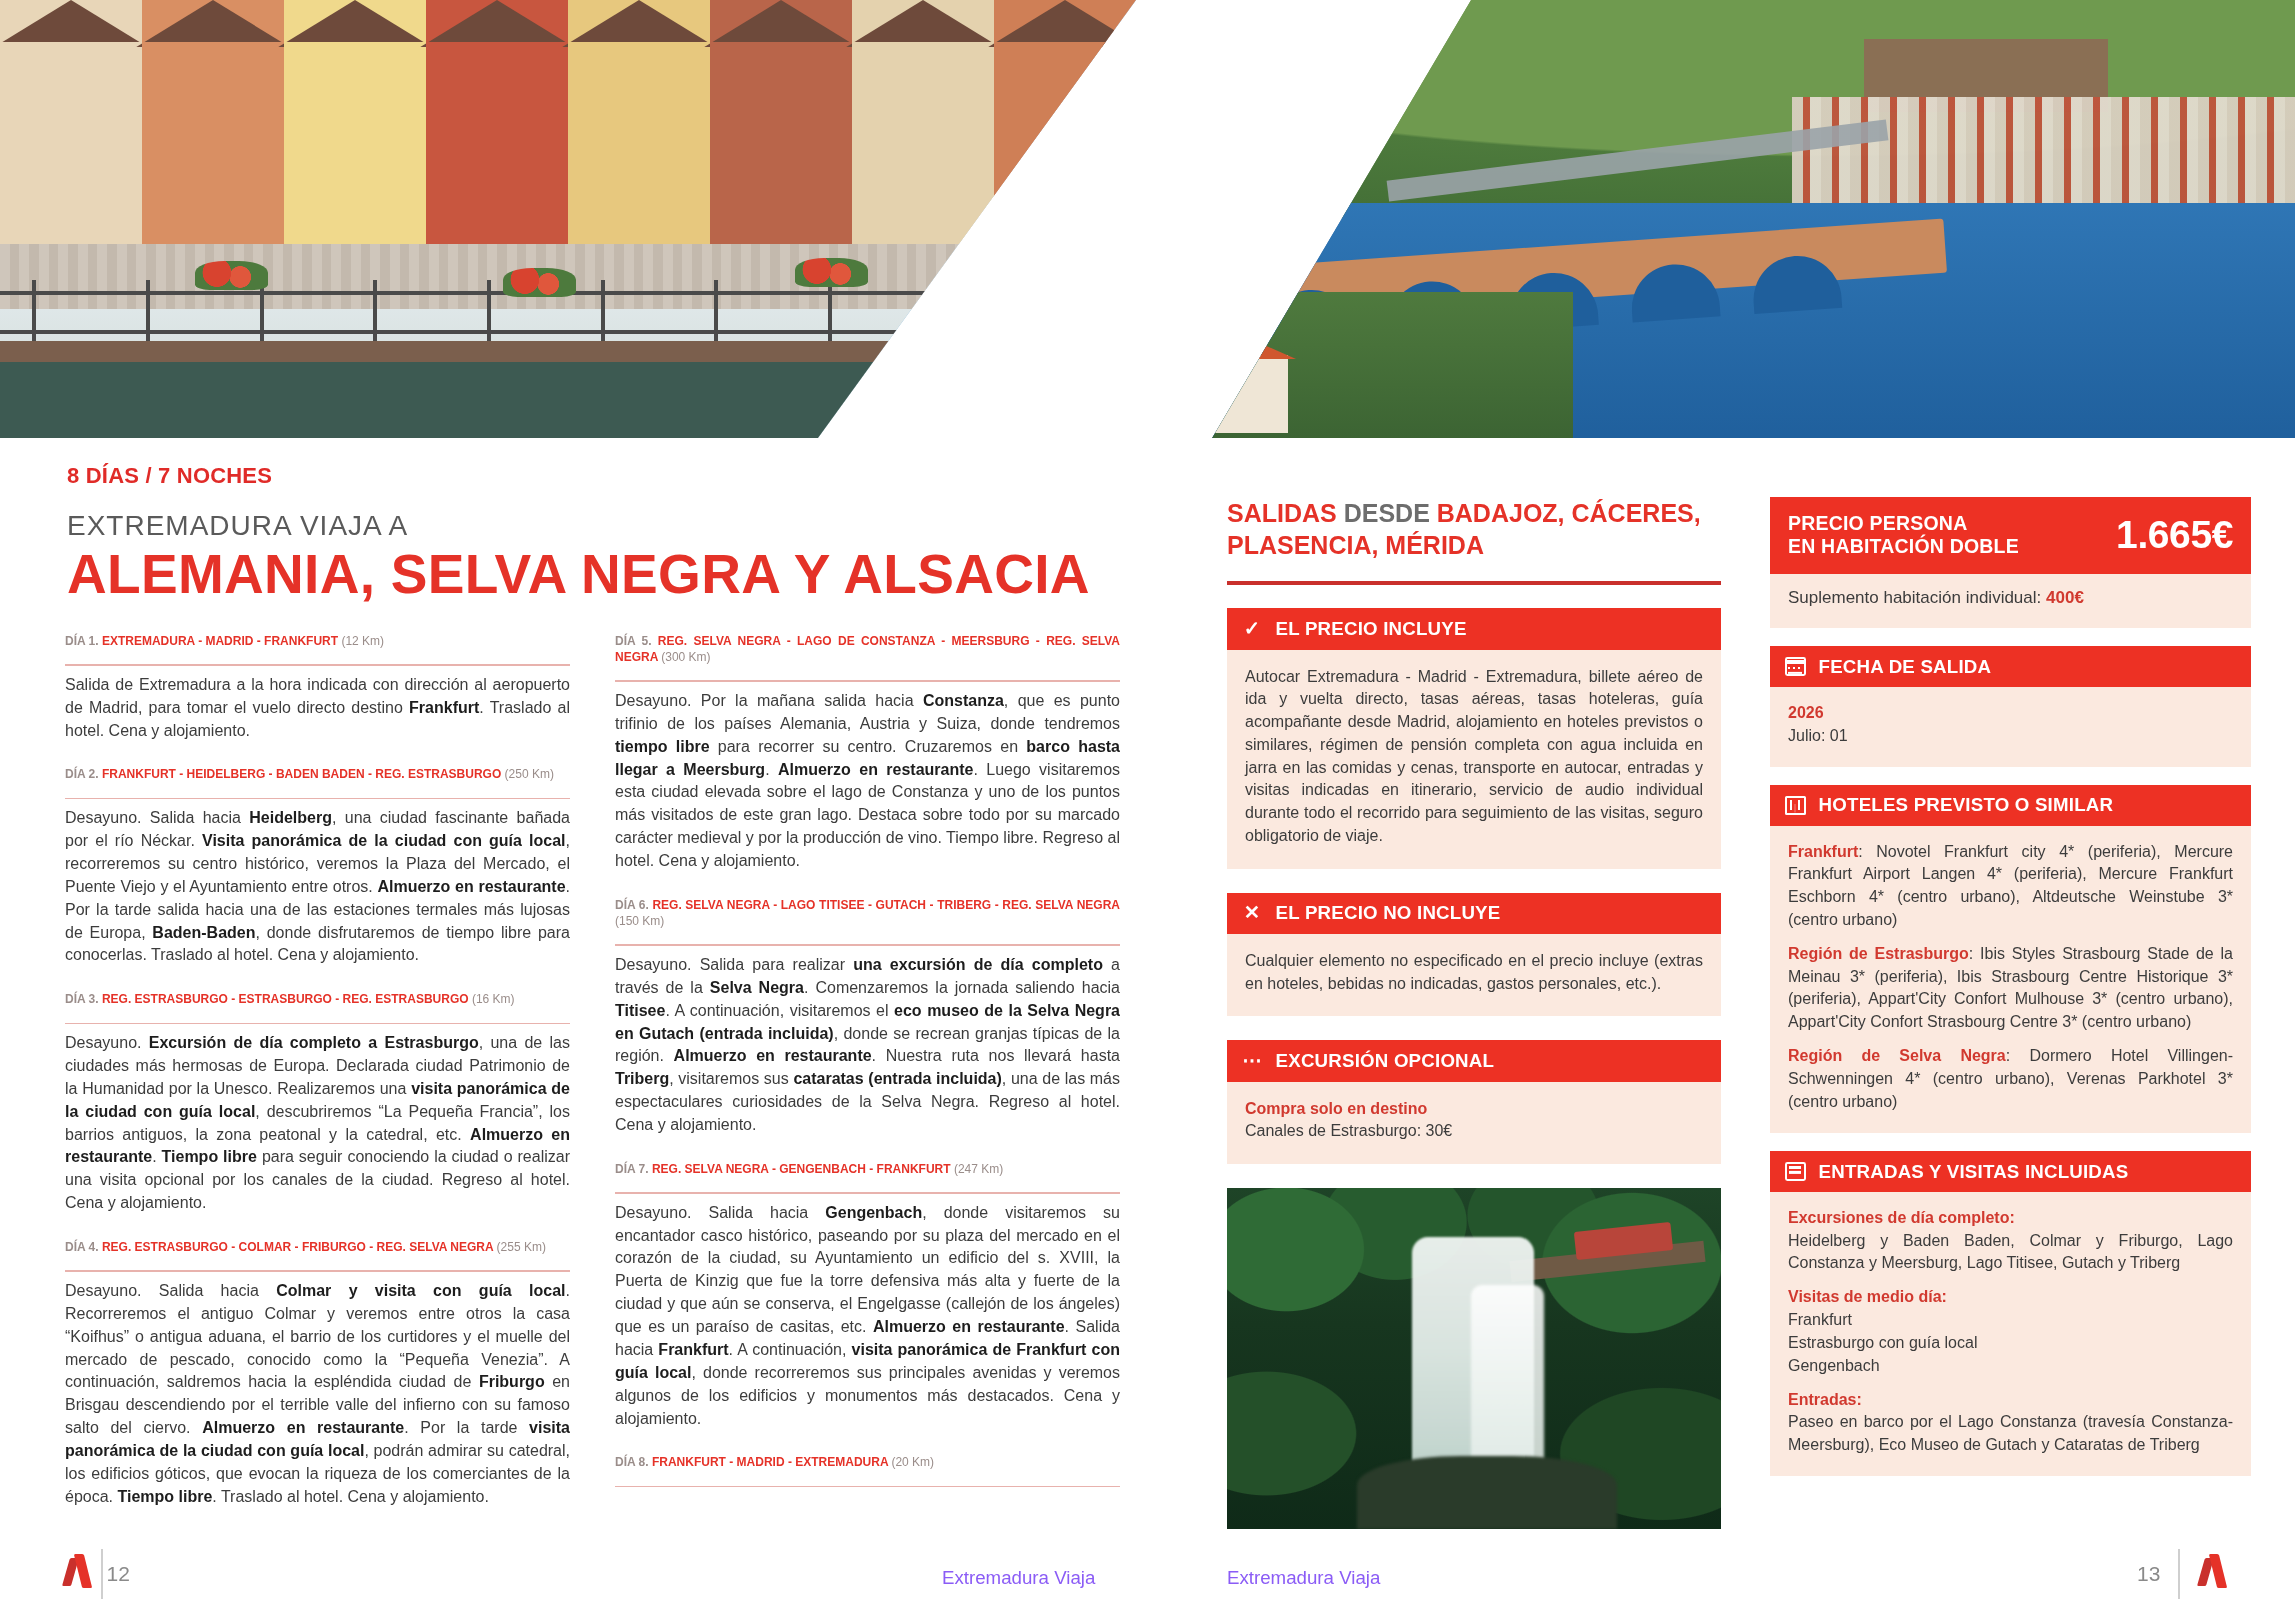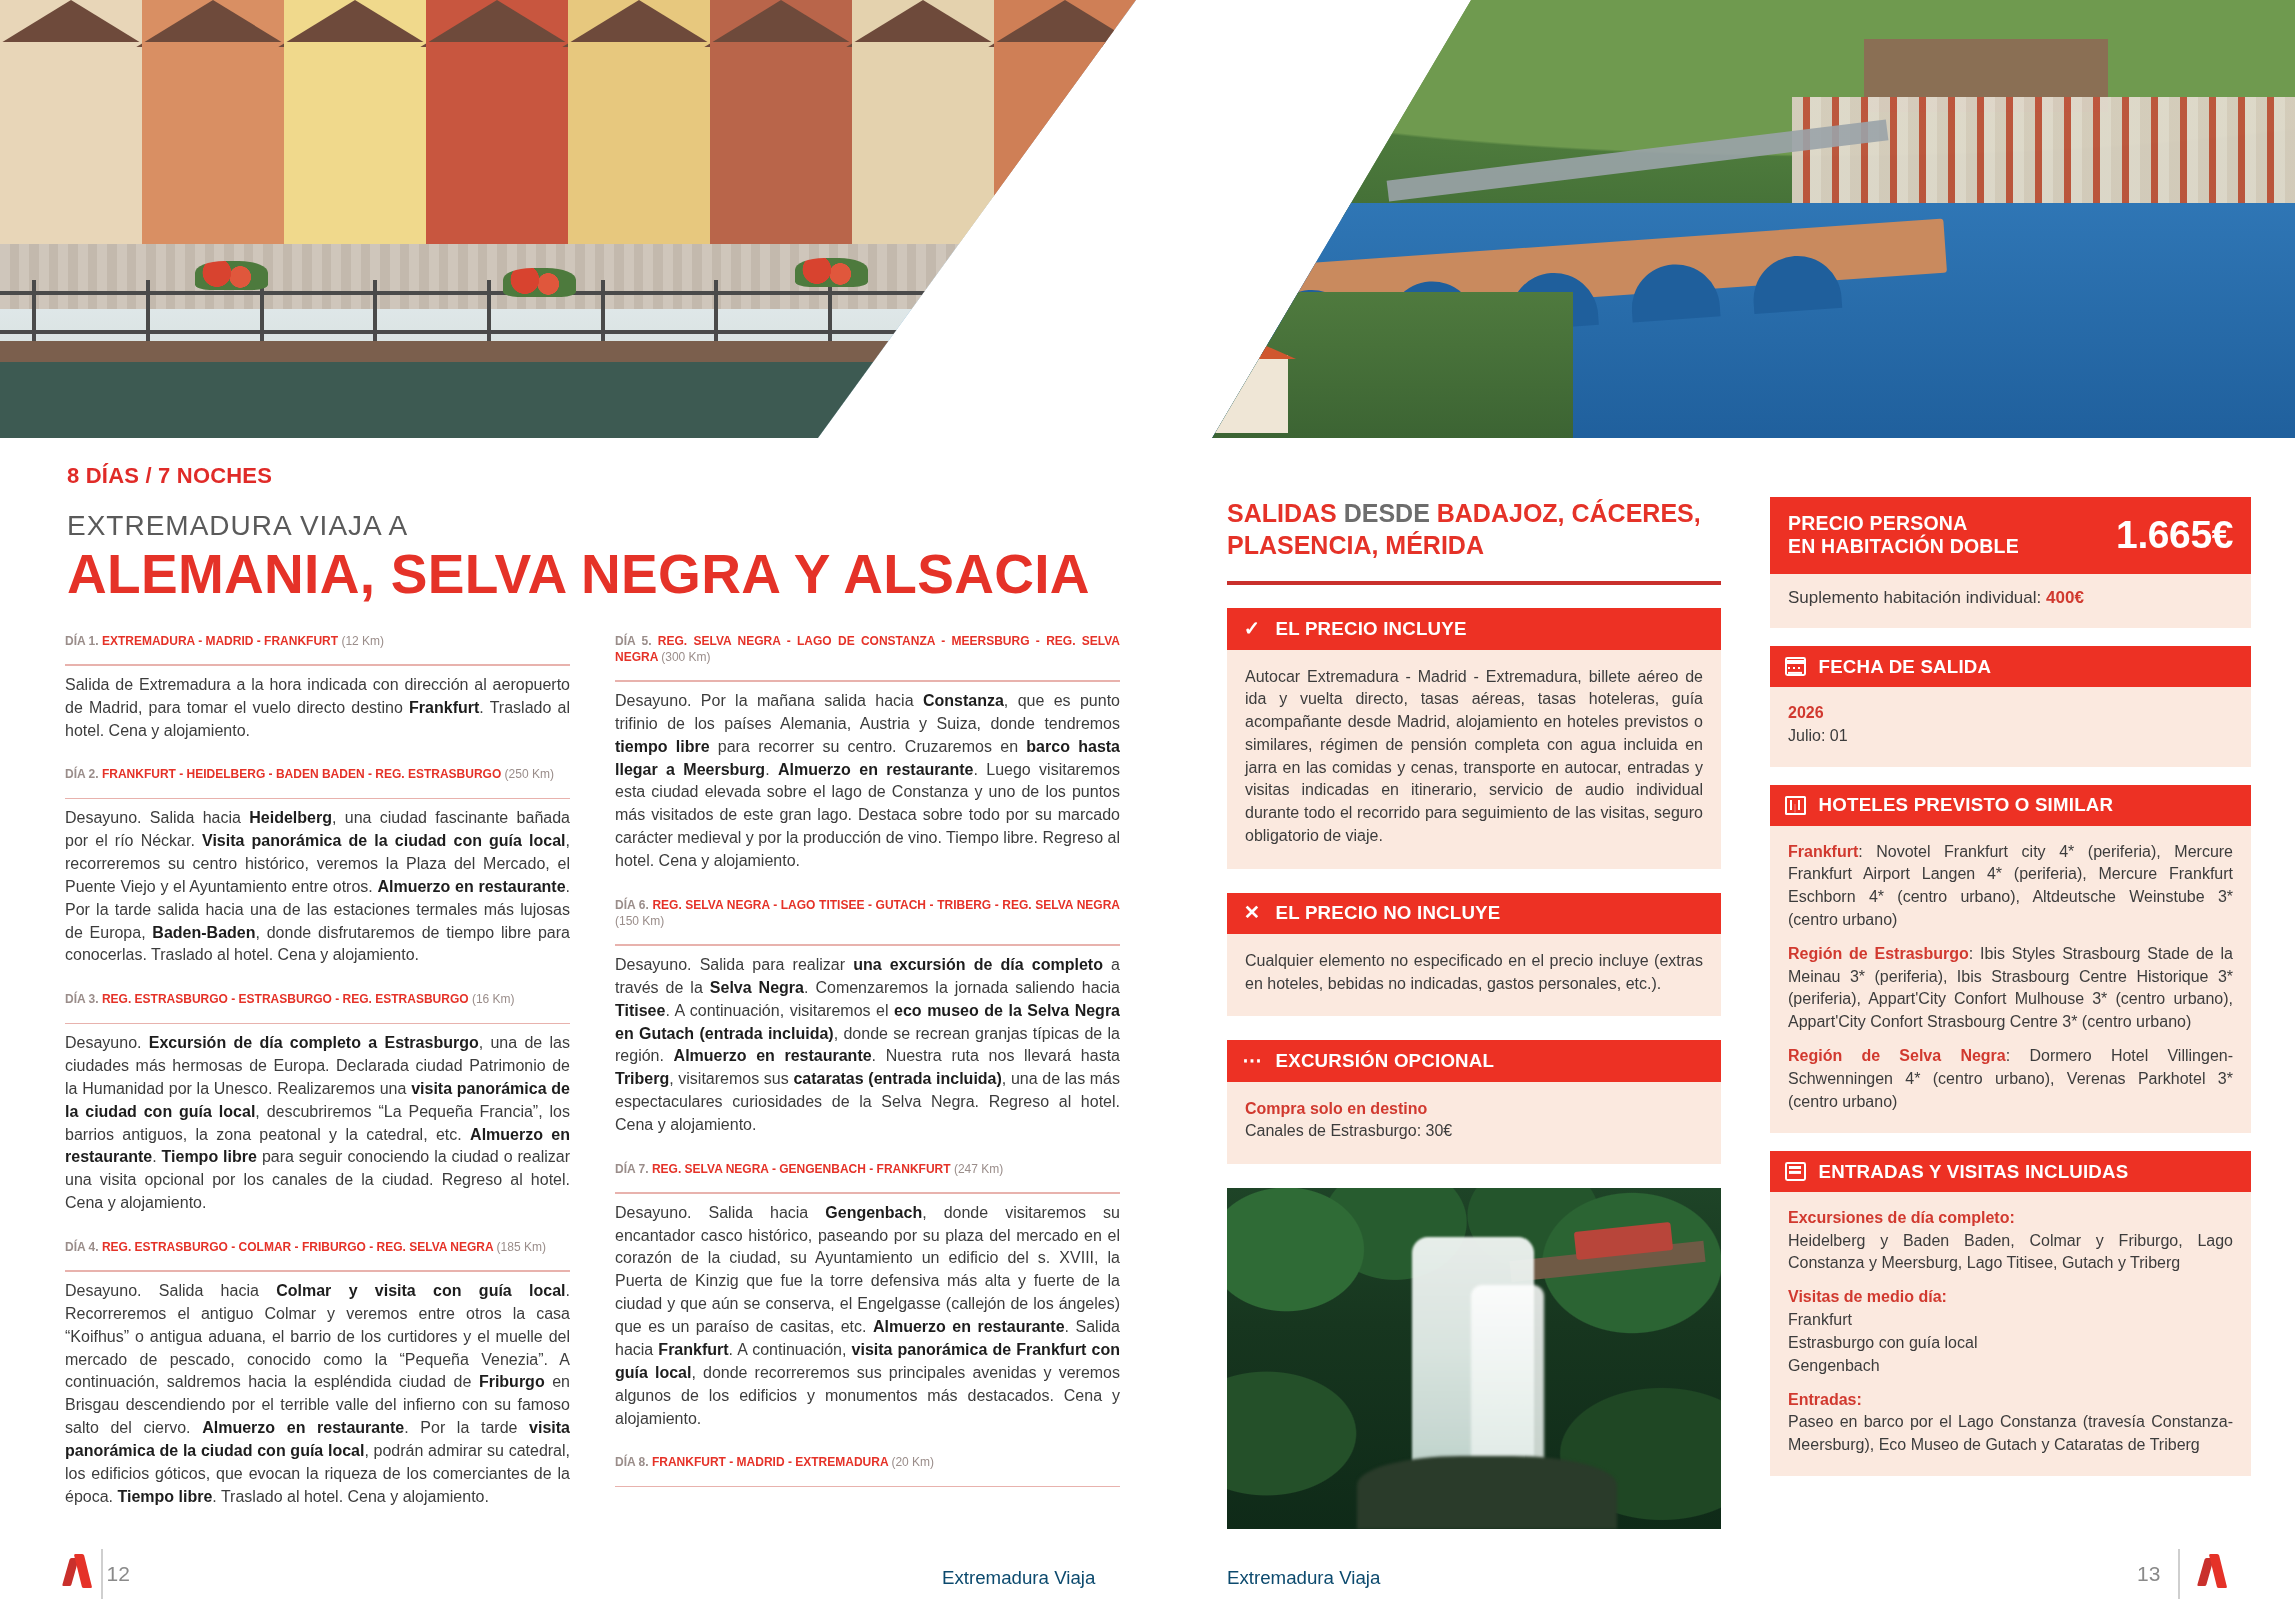--- a/index.html
+++ b/index.html
@@ -150,21 +150,21 @@
   .footer { position:absolute; left:0; bottom:0; width:2295px; height:81px; }
   .f-left { position:absolute; left:63px; bottom:24px; display:flex; align-items:center; gap:4px; }
   .f-right { position:absolute; right:63px; bottom:24px; display:flex; align-items:center; gap:18px; }
   .vmark { width:34px; height:32px; position:relative; }
   .vmark::before { content:""; position:absolute; left:3.2px; top:0; width:9px; height:28px;
       background:#c9302c; transform: skewX(-16deg); border-radius:1.6px; }
   .vmark::after { content:""; position:absolute; left:14.6px; top:-4px; width:9.7px; height:34px;
       background:#e53228; transform: skewX(14deg); border-radius:1.6px; }
   .pg { font-size:21px; color:#8a8a8a; }
   .divider { width:1.6px; height:50px; background:#cfcfcf; }
-  .brand { font-size:18.7px; color:#0c4a6e; }
+  .brand { font-size:18.7px; color:#8b5cf6; }
 </style>
 </head>
 <body>
 
 <div class="page">
 
   <div class="hero">
     <div class="hero-left">
       <div class="hl-sky"></div>
       <div class="hl-row">
@@ -251,21 +251,21 @@
           <div class="day-head"><span class="lbl">DÍA 2. </span><span>FRANKFURT - HEIDELBERG - BADEN BADEN - REG. ESTRASBURGO </span><span class="km">(250 Km)</span></div>
           <div class="day-rule"></div>
           <div class="day-body">Desayuno. Salida hacia <b>Heidelberg</b>, una ciudad fascinante bañada por el río Néckar. <b>Visita panorámica de la ciudad con guía local</b>, recorreremos su centro histórico, veremos la Plaza del Mercado, el Puente Viejo y el Ayuntamiento entre otros. <b>Almuerzo en restaurante</b>. Por la tarde salida hacia una de las estaciones termales más lujosas de Europa, <b>Baden-Baden</b>, donde disfrutaremos de tiempo libre para conocerlas. Traslado al hotel. Cena y alojamiento.</div>
         </div>
         <div class="day">
           <div class="day-head"><span class="lbl">DÍA 3. </span><span>REG. ESTRASBURGO - ESTRASBURGO - REG. ESTRASBURGO </span><span class="km">(16 Km)</span></div>
           <div class="day-rule"></div>
           <div class="day-body">Desayuno. <b>Excursión de día completo a Estrasburgo</b>, una de las ciudades más hermosas de Europa. Declarada ciudad Patrimonio de la Humanidad por la Unesco. Realizaremos una <b>visita panorámica de la ciudad con guía local</b>, descubriremos “La Pequeña Francia”, los barrios antiguos, la zona peatonal y la catedral, etc. <b>Almuerzo en restaurante</b>. <b>Tiempo libre</b> para seguir conociendo la ciudad o realizar una visita opcional por los canales de la ciudad. Regreso al hotel. Cena y alojamiento.</div>
         </div>
         <div class="day">
-          <div class="day-head"><span class="lbl">DÍA 4. </span><span>REG. ESTRASBURGO - COLMAR - FRIBURGO - REG. SELVA NEGRA </span><span class="km">(185 Km)</span></div>
+          <div class="day-head"><span class="lbl">DÍA 4. </span><span>REG. ESTRASBURGO - COLMAR - FRIBURGO - REG. SELVA NEGRA </span><span class="km">(255 Km)</span></div>
           <div class="day-rule"></div>
           <div class="day-body">Desayuno. Salida hacia <b>Colmar y visita con guía local</b>. Recorreremos el antiguo Colmar y veremos entre otros la casa “Koifhus” o antigua aduana, el barrio de los curtidores y el muelle del mercado de pescado, conocido como la “Pequeña Venezia”. A continuación, saldremos hacia la espléndida ciudad de <b>Friburgo</b> en Brisgau descendiendo por el terrible valle del infierno con su famoso salto del ciervo. <b>Almuerzo en restaurante</b>. Por la tarde <b>visita panorámica de la ciudad con guía local</b>, podrán admirar su catedral, los edificios góticos, que evocan la riqueza de los comerciantes de la época. <b>Tiempo libre</b>. Traslado al hotel. Cena y alojamiento.</div>
         </div>
       </div>
     <div class="col" id="itin-col2">
         <div class="day">
           <div class="day-head"><span class="lbl">DÍA 5. </span><span>REG. SELVA NEGRA - LAGO DE CONSTANZA - MEERSBURG - REG. SELVA NEGRA </span><span class="km">(300 Km)</span></div>
           <div class="day-rule"></div>
           <div class="day-body">Desayuno. Por la mañana salida hacia <b>Constanza</b>, que es punto trifinio de los países Alemania, Austria y Suiza, donde tendremos <b>tiempo libre</b> para recorrer su centro. Cruzaremos en <b>barco hasta llegar a Meersburg</b>. <b>Almuerzo en restaurante</b>. Luego visitaremos esta ciudad elevada sobre el lago de Constanza y uno de los puntos más visitados de este gran lago. Destaca sobre todo por su marcado carácter medieval y por la producción de vino. Tiempo libre. Regreso al hotel. Cena y alojamiento.</div>
         </div>

